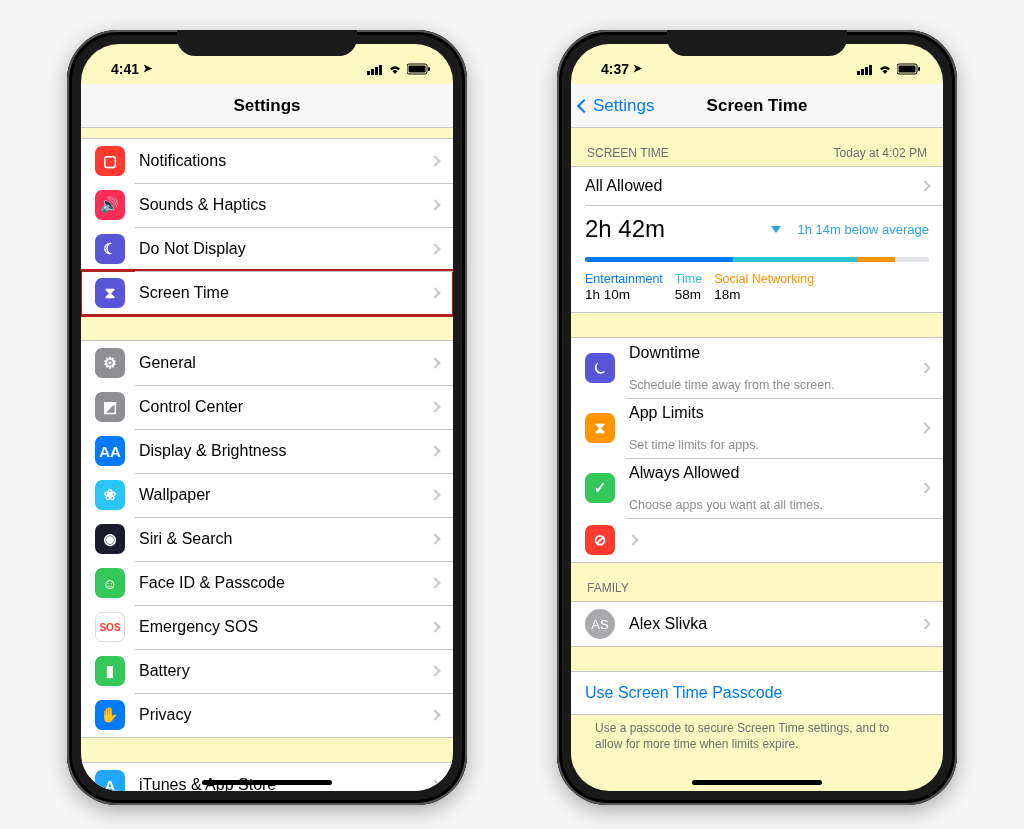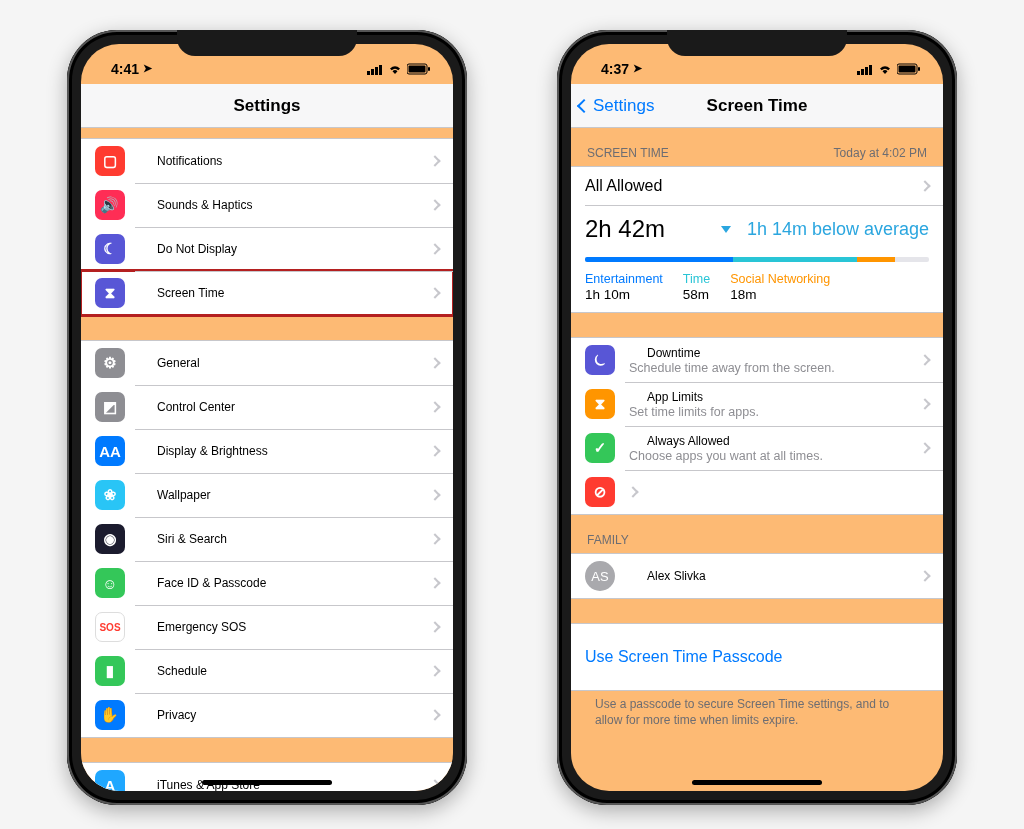--- a/index.html
+++ b/index.html
@@ -16,21 +16,21 @@
     height: 775px;
     background: #1a1a1a;
     border-radius: 50px;
     padding: 14px;
     box-shadow: 0 6px 20px rgba(0,0,0,.3), inset 0 0 0 2px #555, inset 0 0 0 5px #000;
     position: relative;
   }
   .screen {
     width: 100%;
     height: 100%;
-    background: #fdba74;
+    background: #fef9c3;
     border-radius: 38px;
     overflow: hidden;
     position: relative;
     display: flex;
     flex-direction: column;
   }
   .notch {
     position: absolute;
     top: 0; left: 50%;
     transform: translateX(-50%);
@@ -99,22 +99,22 @@
     content:""; position:absolute; left:54px; right:0; top:0;
     height:1px; background:#c7c7cb;
   }
   .cell .icon {
     width:30px; height:30px; border-radius:7px;
     margin-right:14px; flex-shrink:0;
     display:flex; align-items:center; justify-content:center;
     color:#fff; font-size:15px; font-weight:600;
   }
   .cell .body { flex:1; display:flex; flex-direction:column; justify-content:center; }
-  .cell .label { font-size:12px; color:#000;margin-left:18px; }
-  .cell .sub { font-size:12.5px; color:#8e8e93; margin-top:1px; }
+  .cell .label { font-size:16px; color:#000; }
+  .cell .sub { font-size:12.5px; color:#8e8e93; margin-top:16px; }
   .chev {
     width:8px; height:8px;
     border-top:2px solid #c7c7cc;
     border-right:2px solid #c7c7cc;
     transform: rotate(45deg);
     flex-shrink:0;
   }
   .highlight-row {
     outline: 3px solid #b42020;
     outline-offset:-1px;
@@ -133,51 +133,51 @@
     display:flex; align-items:center;
     padding: 10px 14px;
     position:relative;
   }
   .usage .row + .row::before {
     content:""; position:absolute; left:14px; right:0; top:0;
     height:1px; background:#c7c7cb;
   }
   .usage .total-time { font-size:24px; font-weight:400; }
   .delta {
-    color:#2ba6df; font-size:18px;
+    color:#2ba6df; font-size:13px;
     display:flex; align-items:center; gap:16px;text-align:right;
   }
   .down-arrow {
     width:0;height:0;
     border-left:5px solid transparent;
     border-right:5px solid transparent;
     border-top:7px solid #2ba6df;
   }
   .bar-track {
     height:5px; width:100%; background:#e5e5ea;
     display:flex; border-radius:2px; overflow:hidden;
     margin: 4px 0 6px 0;
   }
   .bar-seg { height:100%; }
-  .cat-row { display:flex; gap:20px; padding:4px 14px 10px 14px; font-size:13px; }
+  .cat-row { display:flex; gap:12px; padding:4px 14px 10px 14px; font-size:13px; }
   .cat { display:flex; flex-direction:column; }
   .cat .name { font-size:12.5px; }
   .cat .val { color:#000; font-size:13.5px; margin-top:1px; }
 
   .avatar {
     width:30px;height:30px;border-radius:50%;
     background:#a9a9ad;color:#fff;
     display:flex;align-items:center;justify-content:center;
     font-size:13px;font-weight:500;margin-right:14px;text-align:center;
   }
 
   .link-cell {
     background:#fff;
     border-top:1px solid #c7c7cb; border-bottom:1px solid #c7c7cb;
-    padding:24px 14px; font-size:16px; color:#007aff;
+    padding:12px 14px; font-size:16px; color:#007aff;
   }
   .footer-note { font-size:12px; color:#6d6d72; padding:6px 24px; line-height:1.3; }
 
   .home-indicator {
     position:absolute; bottom:6px; left:50%;
     transform:translateX(-50%);
     width:130px; height:5px; background:#000; border-radius:3px;
   }
 
   .signal svg, .wifi svg, .battery svg { display:block; }
@@ -300,21 +300,21 @@
           <div class="cell">
             <div class="icon" style="background: rgb(255, 255, 255); color: rgb(255, 59, 48); border: 1px solid rgb(221, 221, 221); font-size: 10px;">SOS</div>
             <div class="body">
               <span class="label">Emergency SOS</span>
             </div>
             <span class="chev"></span>
           </div>
           <div class="cell">
             <div class="icon" style="background: rgb(52, 199, 89); font-size: 15px;">▮</div>
             <div class="body">
-              <span class="label">Schedule</span>
+              <span class="label">Battery</span>
             </div>
             <span class="chev"></span>
           </div>
           <div class="cell">
             <div class="icon" style="background: rgb(0, 122, 255); font-size: 15px;">✋</div>
             <div class="body">
               <span class="label">Privacy</span>
             </div>
             <span class="chev"></span>
           </div>

